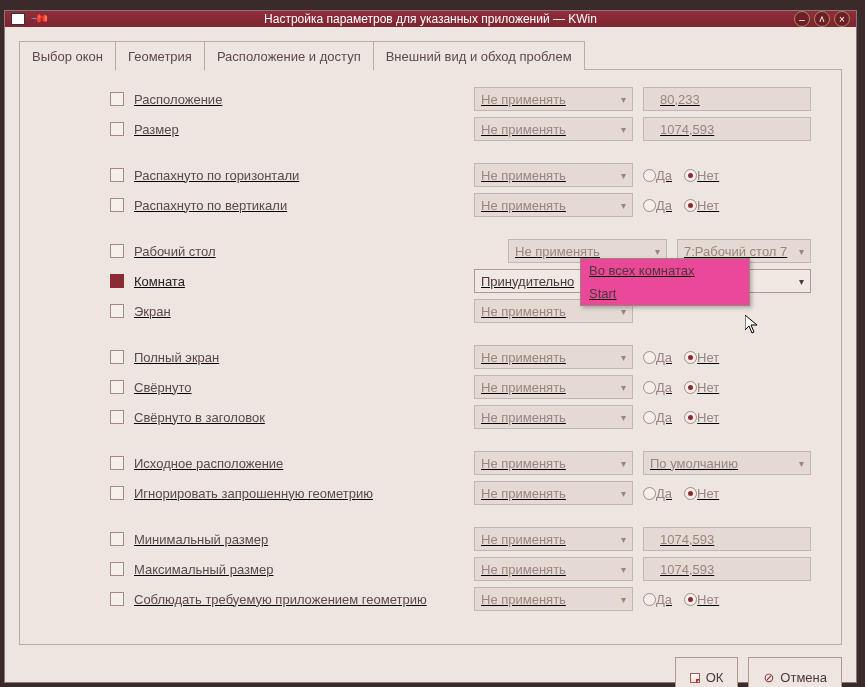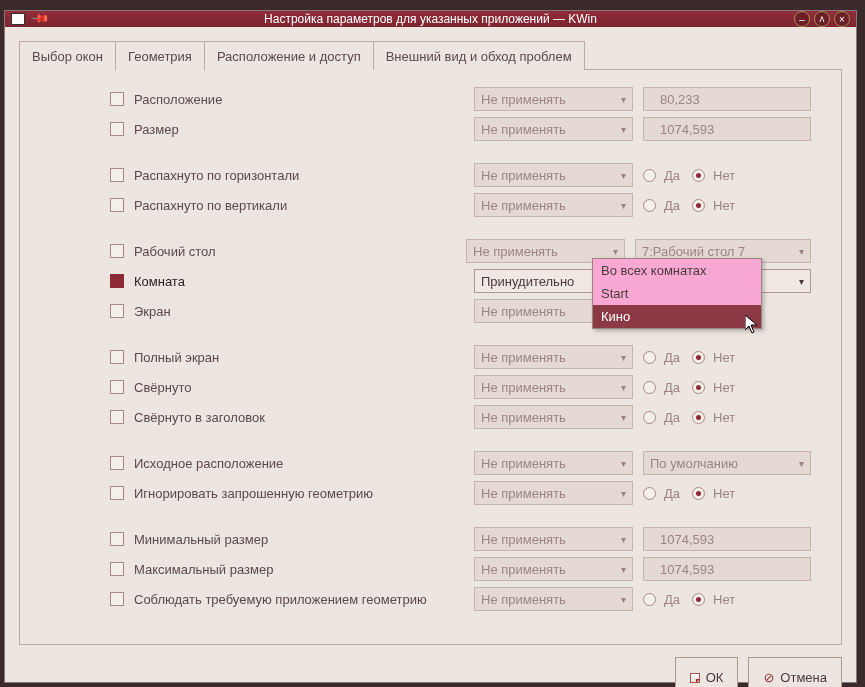--- a/index.html
+++ b/index.html
@@ -104,20 +104,21 @@
   margin-top: -1px;
 }
 .group {
   margin-bottom: 16px;
 }
 .row {
   display: flex;
   align-items: center;
   height: 30px;
   gap: 10px;
+  text-decoration: underline;
 }
 .chk {
   width: 14px;
   height: 14px;
   border: 1px solid #a88;
   background: #f5efe9;
   margin-left: 80px;
   flex-shrink: 0;
   cursor: pointer;
 }
@@ -171,21 +172,21 @@
 .radio-group {
   display: flex;
   gap: 12px;
   width: 168px;
   flex-shrink: 0;
   align-items: center;
 }
 .radio {
   display: flex;
   align-items: center;
-  gap: 8px;
+  gap: 0;
   cursor: pointer;
 }
 .radio-dot {
   width: 13px;
   height: 13px;
   border-radius: 50%;
   border: 1px solid #a88;
   background: #f5efe9;
   display: flex;
   align-items: center;
@@ -195,26 +196,27 @@
   content: "";
   width: 5px;
   height: 5px;
   border-radius: 50%;
   background: #8b2a35;
 }
 .radio-lbl { color: #9a8580; font-size: 13px; }
 .dropdown-popup {
   position: absolute;
   top: 258px;
-  left: 592px;
+  left: 580px;
   width: 170px;
-  background: #f9a8d4;
+  background: #ec4899;
   border: 1px solid #9a8580;
   z-index: 100;
   box-shadow: 2px 2px 4px rgba(0,0,0,0.25);
+  text-decoration: underline;
 }
 .dd-item {
   padding: 4px 8px;
   color: #4a3a3a;
   cursor: pointer;
 }
 .dd-item.hover {
   background: #8b3a45;
   color: #fff;
 }
@@ -355,21 +357,21 @@
       </div>
 
       <div class="group">
         <div class="row">
           <div class="chk"></div>
           <span class="row-label">Рабочий стол</span>
           <div class="spacer"></div>
           <div class="combo">
               <span>Не применять</span>
             </div>
-          <div class="combo" style="width:176px;text-align:center;">
+          <div class="combo" style="width:134px;text-align:center;">
               <span>7:Рабочий стол 7</span>
             </div>
         </div>
         <div class="row">
           <div class="chk checked"></div>
           <span class="row-label active">Комната</span>
           <div class="spacer"></div>
           <div class="combo active">
               <span>Принудительно</span>
             </div>
@@ -529,20 +531,19 @@
     <div class="btn">
       <span class="cancel-icon"></span>
       <span>Отмена</span>
     </div>
   </div>
 </div>
 
 <div class="dropdown-popup">
   <div class="dd-item">Во всех комнатах</div>
   <div class="dd-item">Start</div>
-  <div class="dd-item hover">Кино</div>
 </div>
 
 <div class="cursor-arrow">
   <svg width="16" height="20" viewBox="0 0 16 20">
       <path d="M0 0 L0 15 L4 11 L7 18 L9 17 L6 10 L12 10 Z" fill="#fff" stroke="#000" stroke-width="1"></path>
     </svg>
 </div>
 
 </body></html>

